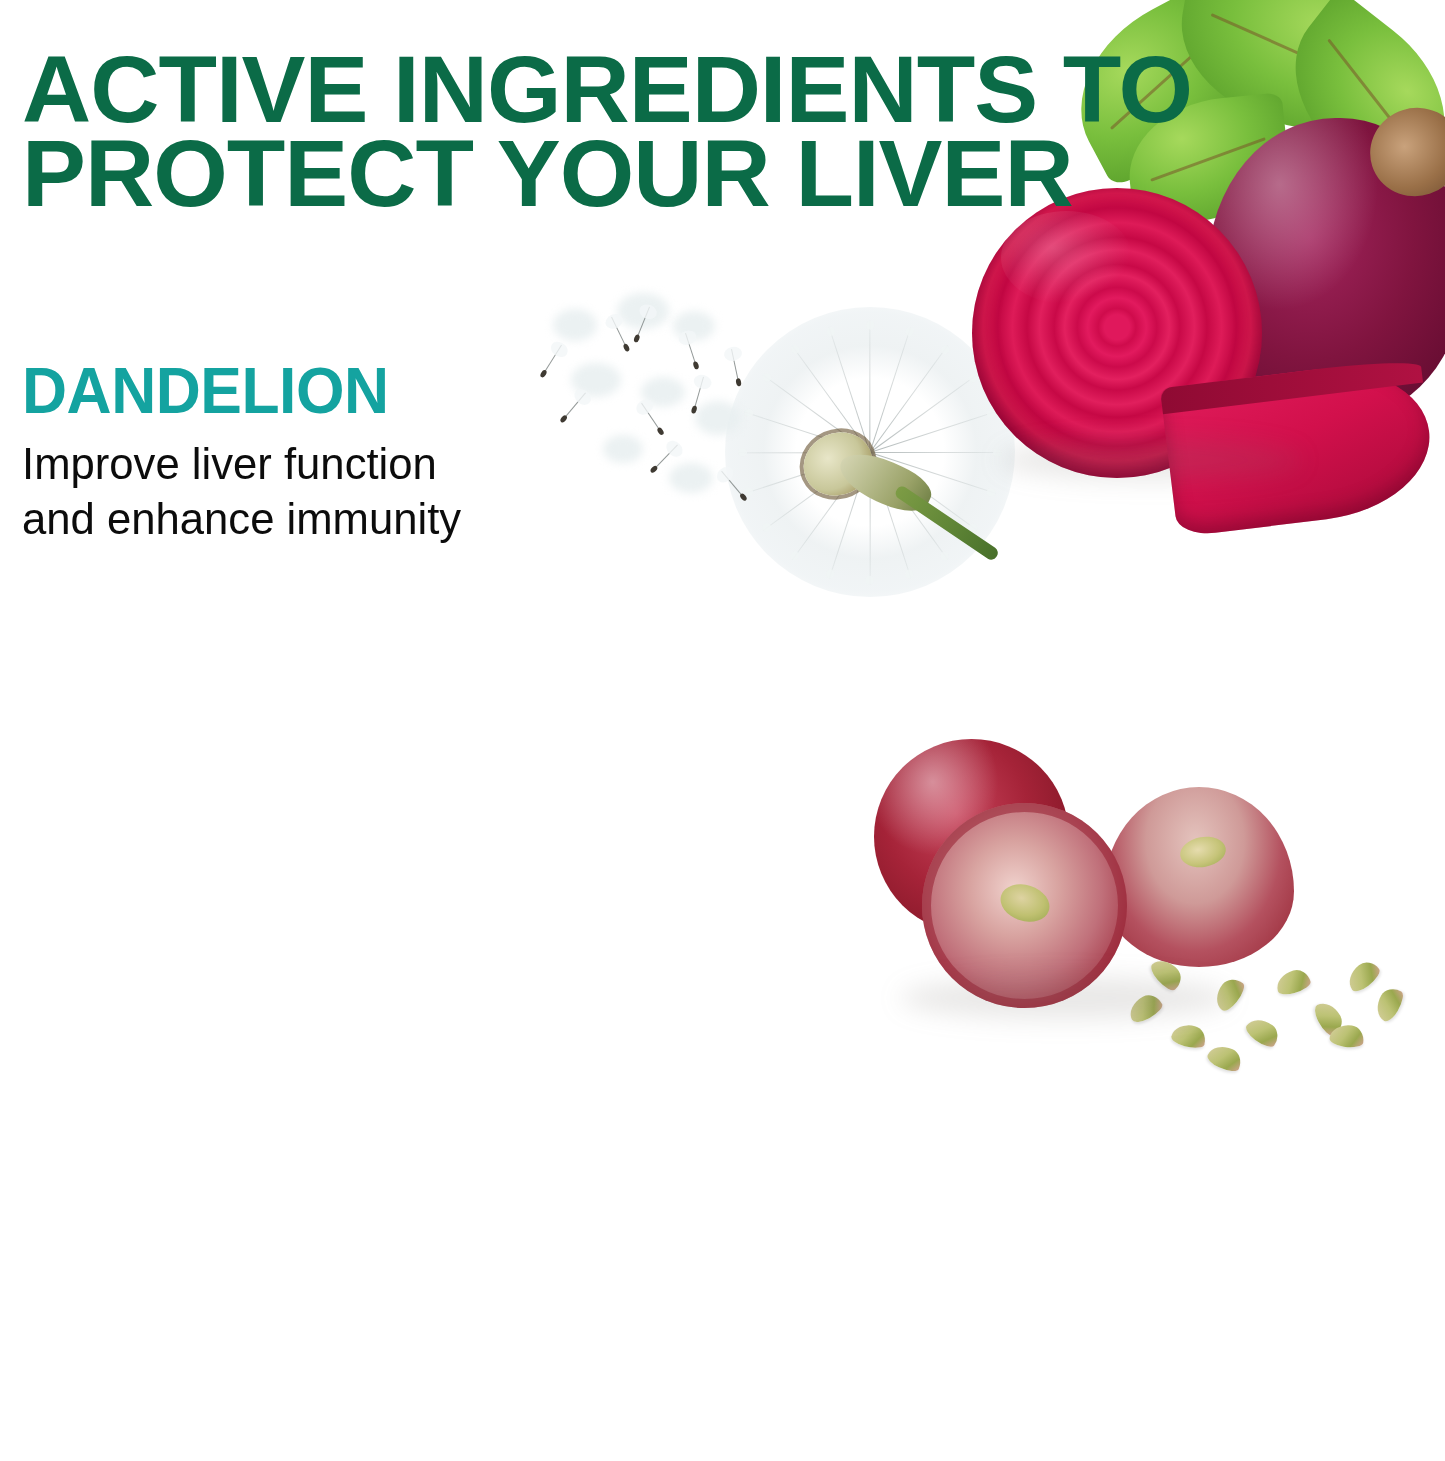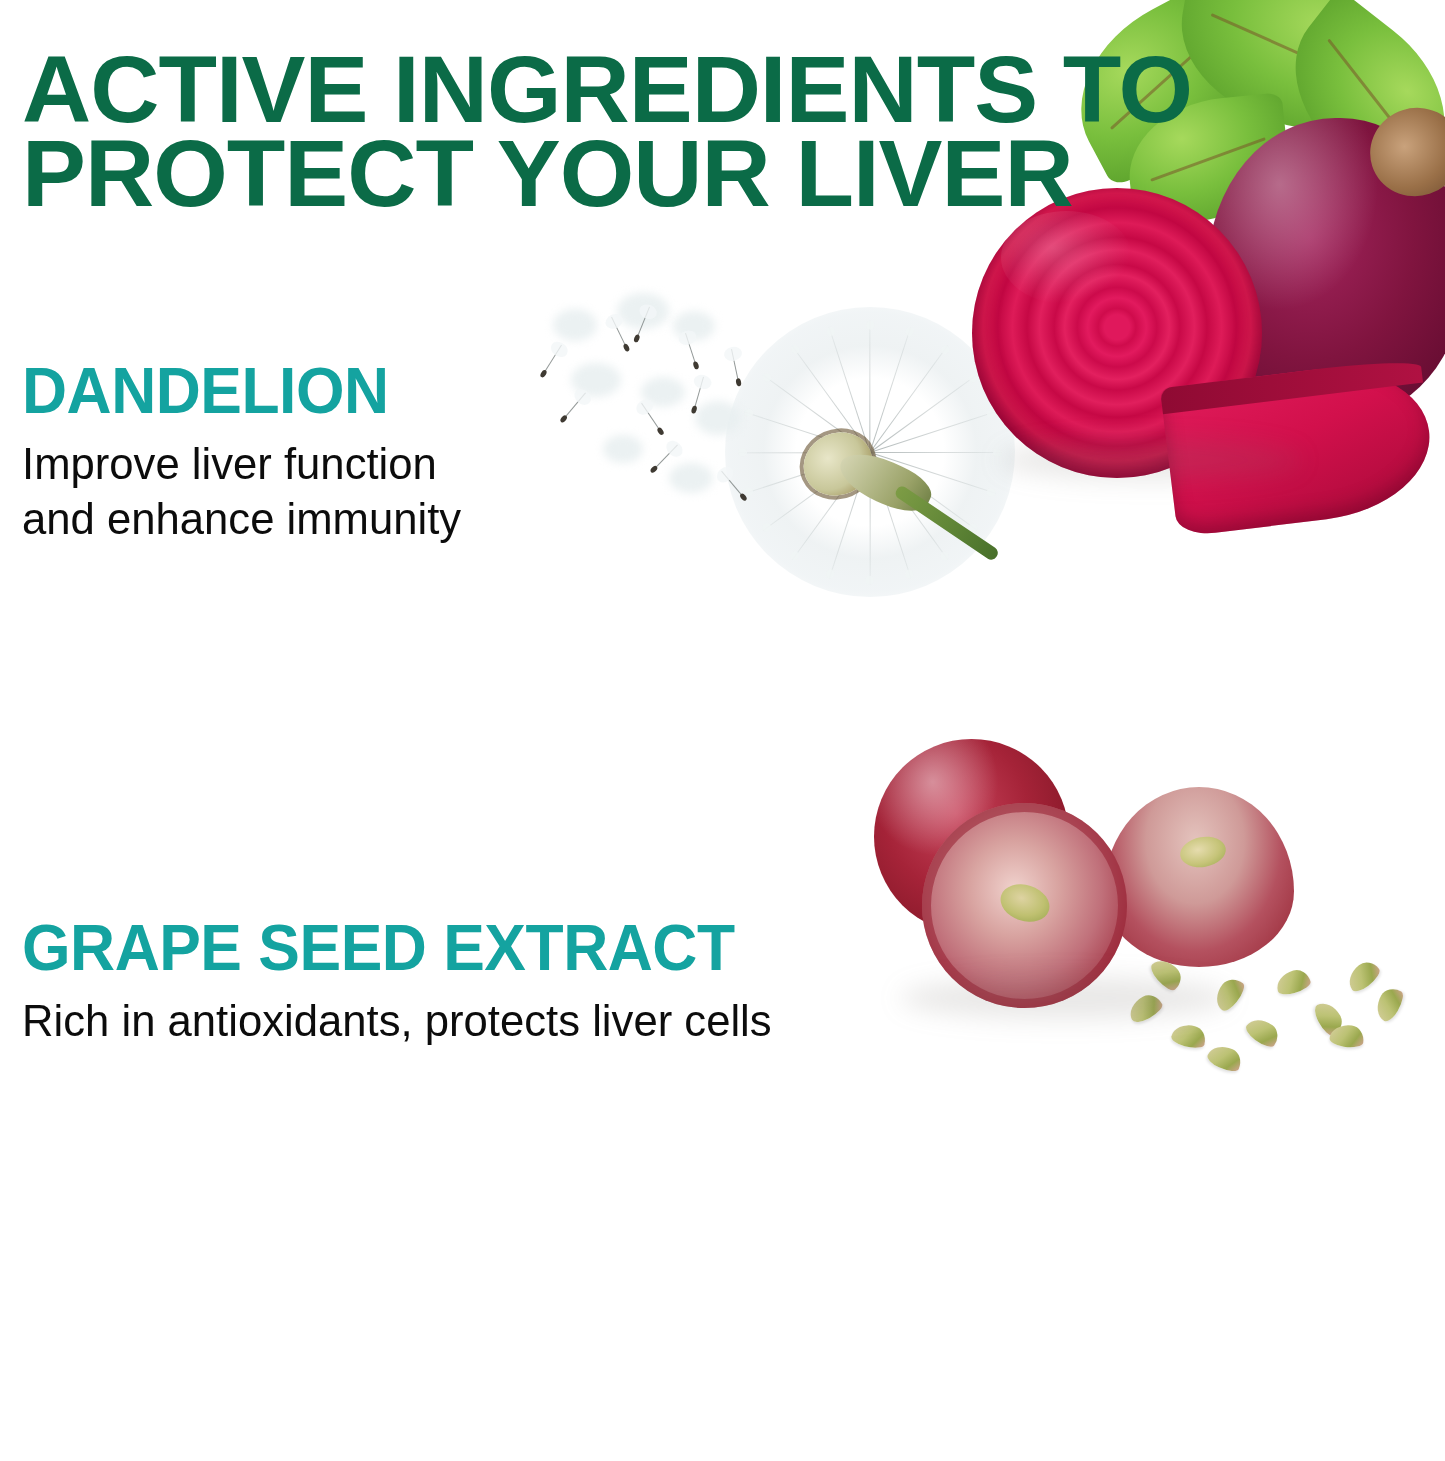--- a/index.html
+++ b/index.html
@@ -326,21 +326,15 @@
 
   <div class="block" id="blk-dandelion">
     <div class="head">DANDELION</div>
     <div class="desc">
       <span>Improve liver function</span>
       <span>and enhance immunity</span>
     </div>
   </div>
 
 
-  <div class="block" id="blk-grape">
-    <div class="head">GRAPE SEED EXTRACT</div>
-    <div class="desc">
-      <span>Rich in antioxidants, protects liver cells</span>
-    </div>
-  </div>
 
 
 </div>
 
 </body></html>

